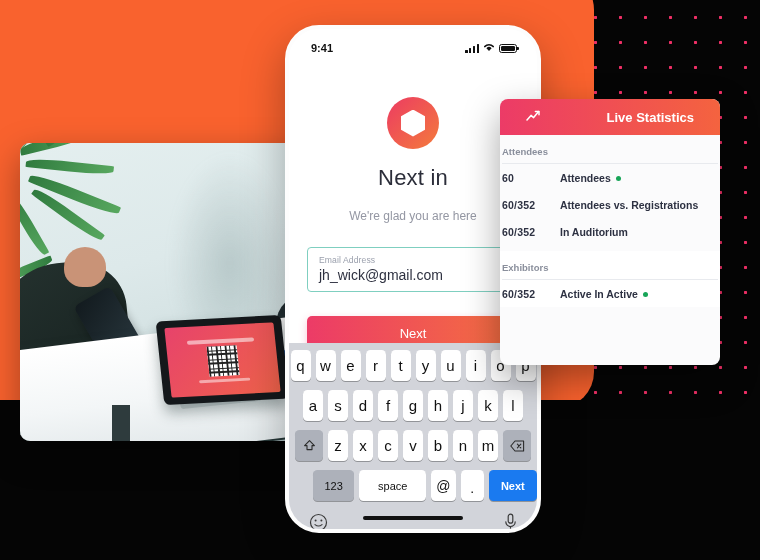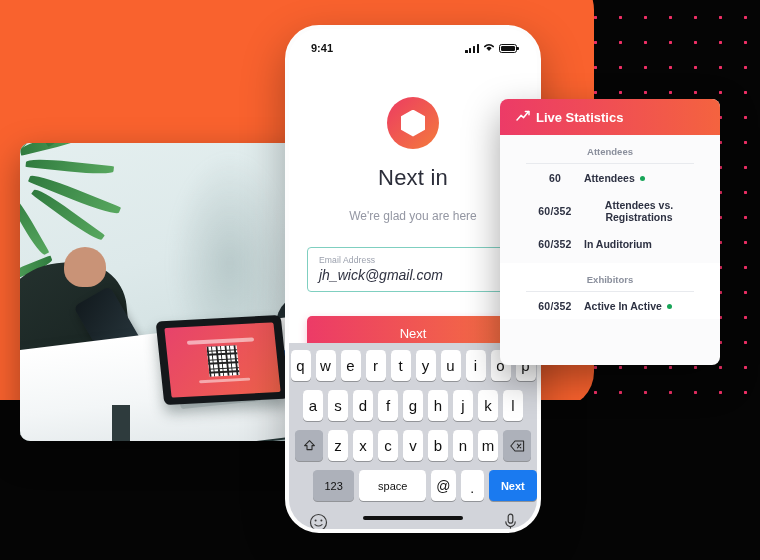--- a/index.html
+++ b/index.html
@@ -170,21 +170,21 @@
     color:#2c2e3a; font-weight:normal; letter-spacing:.2px;
   }
   #signin-sub {
     margin-top:18px; text-align:center; font-size:12px; color:#9497a3;
   }
   #email-field {
     margin:24px 18px 0; border:1.3px solid #7fcfc0; border-radius:4px;
     padding:7px 11px 8px; background:#fff;
   }
   #email-label { font-size:8.6px; color:#9ba0ad; letter-spacing:.1px; }
-  #email-value { font-size:14px; color:#2e3140; margin-top:2px;font-style:italic; }
+  #email-value { font-size:14px; color:#2e3140; margin-top:2px; }
   #next-btn {
     margin:24px 18px 0; height:34px; border-radius:5px;
     background:linear-gradient(90deg,#ec3b67 0%,#f4703f 100%);
     color:#fff; font-size:13px; display:flex;
     align-items:center; justify-content:center;
     box-shadow:0 3px 9px rgba(236,59,103,.28);
   }
 
   
   #keyboard {
@@ -219,24 +219,24 @@
   }
 
   
   #stats-card {
     position:absolute; left:500px; top:99px; width:220px; height:266px;
     background:#fbfbfc; border-radius:8px; overflow:hidden;
     box-shadow:0 14px 36px rgba(0,0,0,.35);
   }
   #stats-header {
     height:36px; background:linear-gradient(90deg,#ec3b67 0%,#f4633f 100%);
-    display:flex; align-items:center; gap:6px; padding:0 16px;
-    color:#fff; font-size:13px; font-weight:bold;
-  }
-  .stats-section { padding:0 26px;text-align:center; }
+    display:flex; align-items:center; gap:6px; padding:0 26px;
+    color:#fff; font-size:13px; font-weight:bold;justify-content:space-between;
+  }
+  .stats-section { padding:0 2px; }
   .sec-title {
     font-size:9.5px; color:#8a8f9c; font-weight:bold;
     padding:11px 0 6px; border-bottom:1px solid #e8eaee;
   }
   .stat-row {
     display:flex; align-items:center; padding:8px 0 7px;
     font-size:10.5px; font-weight:bold; color:#2d3142;
   }
   .stat-val { width:58px; flex-shrink:0; letter-spacing:.2px; }
   .stat-lbl { display:flex; align-items:center; gap:5px; }

